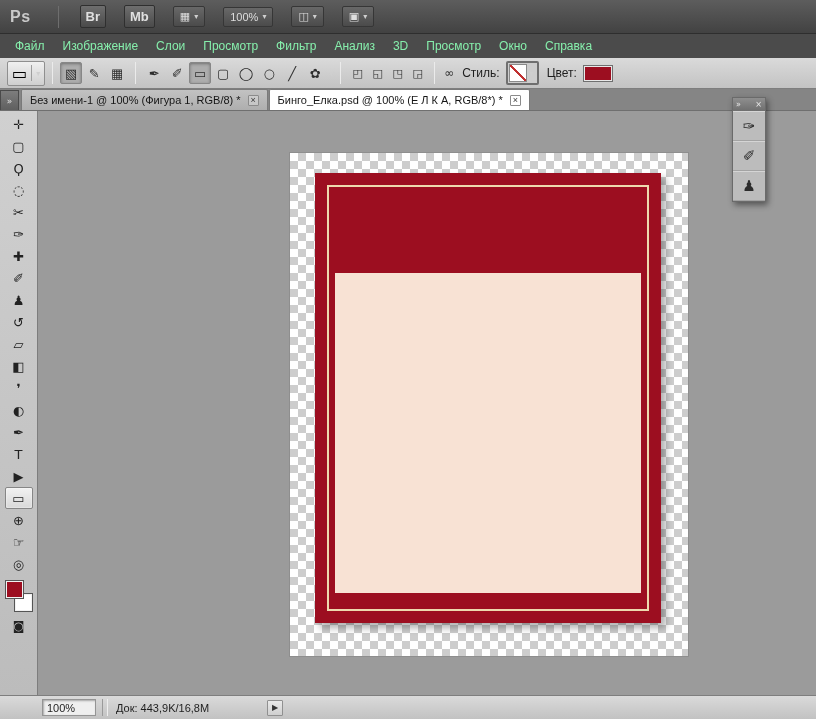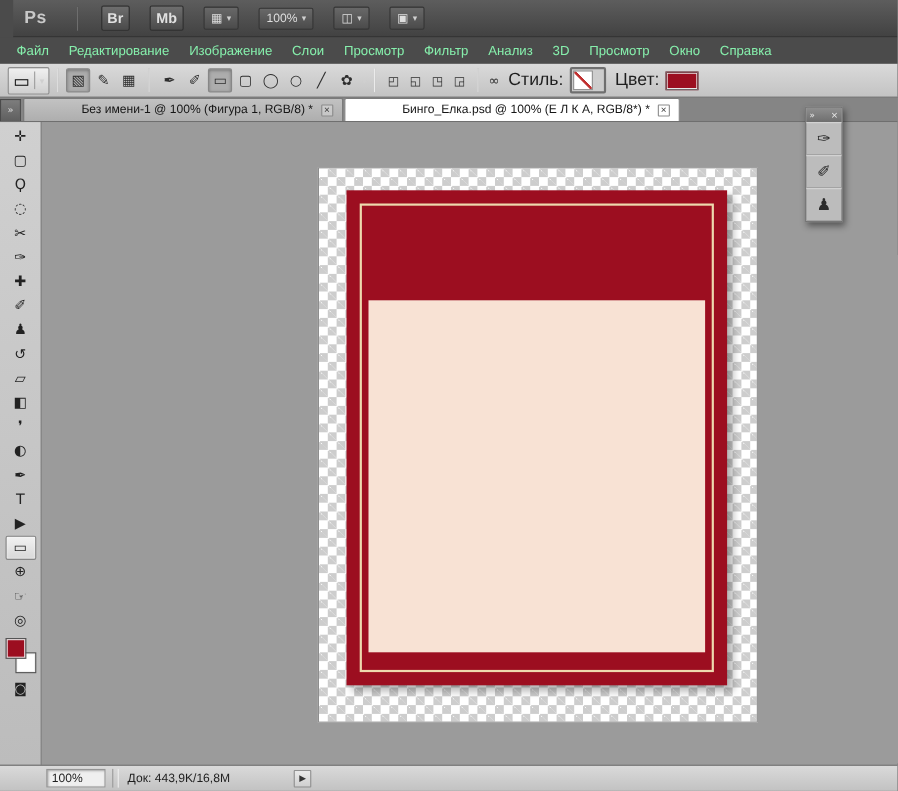--- a/index.html
+++ b/index.html
@@ -1,55 +1,55 @@
 <!DOCTYPE html>
 <html><head>
 <meta charset="utf-8">
 <style>
   * { box-sizing: border-box; margin: 0; padding: 0; }
   html, body { width: 816px; height: 719px; overflow: hidden; }
   body { font-family: "Liberation Sans", sans-serif; background: #989898; }
   .app { position: relative; width: 816px; height: 719px; display: flex; flex-direction: column; background: #4b4b4b; }
 
   
-  .titlebar { height: 34px; flex: 0 0 34px; background: linear-gradient(#5d5d5d,#424242); display: flex; align-items: center; gap: 18px; padding: 0 8px; border-bottom: 1px solid #2e2e2e; margin-left: 12px; }
+  .titlebar { height: 34px; flex: 0 0 34px; background: linear-gradient(#5d5d5d,#424242); display: flex; align-items: center; gap: 18px; padding: 0 8px; border-bottom: 1px solid #2e2e2e; }
   .ps-logo { color: #c9c9c9; font-weight: bold; font-size: 16px; letter-spacing: 0.5px; padding: 2px 6px 2px 2px; }
   .tb-sep { width: 1px; height: 22px; background: #323232; border-right: 1px solid #6e6e6e; margin: 0 3px; }
   .tb-btn { background: linear-gradient(#6e6e6e,#4a4a4a); border: 1px solid #2f2f2f; color: #e0e0e0; font-size: 13px; font-weight: bold; padding: 3px 5px; border-radius: 2px; font-family: "Liberation Sans", sans-serif; }
   .tb-drop { display: flex; align-items: center; gap: 4px; color: #dedede; font-size: 11px; padding: 3px 6px; border: 1px solid #363636; background: linear-gradient(#686868,#4b4b4b); border-radius: 2px; }
   .glyph { font-family: "DejaVu Sans", sans-serif; }
   .caret { font-size: 8px; color: #cfcfcf; font-family: "DejaVu Sans", sans-serif; }
 
   
   .menubar { height: 24px; flex: 0 0 24px; background: #4b4b4b; display: flex; align-items: center; padding: 0 6px; }
   .menu-item { color: #86efac; font-size: 12px; padding: 4px 9px; cursor: default; white-space: nowrap; }
 
   
   .optionsbar { height: 31px; flex: 0 0 31px; background: linear-gradient(#dadada,#c3c3c3); border-bottom: 1px solid #7e7e7e; display: flex; align-items: center; padding: 0 7px; gap: 3px; }
   .opt-preset { display: flex; align-items: center; gap: 4px; border: 1px solid #8f8f8f; background: linear-gradient(#f0f0f0,#cfcfcf); padding: 2px 4px; border-radius: 2px; }
   .opt-preset .pdiv { width: 1px; height: 16px; background: #9d9d9d; }
   .opt-group { display: flex; align-items: center; gap: 1px; }
   .opt-btn { width: 22px; height: 22px; display: flex; align-items: center; justify-content: center; font-size: 13px; color: #2e2e2e; border: 1px solid transparent; border-radius: 2px; font-family: "DejaVu Sans", sans-serif; }
   .opt-btn.small { width: 19px; height: 19px; font-size: 11px; }
   .opt-btn.pressed { background: #adadad; border: 1px solid #878787; box-shadow: inset 0 1px 3px rgba(0,0,0,.35); }
   .opt-sep { width: 1px; height: 22px; background: #9a9a9a; border-right: 1px solid #ebebeb; margin: 0 4px; }
-  .opt-label { font-size: 16px; color: #1e1e1e; margin: 0 3px 0 5px; white-space: nowrap; }
+  .opt-label { font-size: 12px; color: #1e1e1e; margin: 0 3px 0 5px; white-space: nowrap; }
   .style-picker { display: flex; align-items: center; gap: 3px; border: 2px solid #6f6f6f; padding: 1px 3px 1px 1px; background: #cdcdcd; border-radius: 2px; }
   .style-swatch { display: block; width: 18px; height: 18px; border: 1px solid #8a8a8a; background: linear-gradient(to top right, rgba(0,0,0,0) 44%, #c03030 46%, #c03030 54%, rgba(0,0,0,0) 56%), #ffffff; }
   .color-swatch { width: 30px; height: 17px; border: 1px solid #6f6f6f; box-shadow: inset 0 0 0 1px #e8e8e8; }
   .link-glyph { font-size: 12px; color: #333; margin-left: 2px; }
 
   
   .main { flex: 1 1 auto; display: flex; flex-direction: column; position: relative; min-height: 0; background: #9b9b9b; }
   .tabrow { height: 22px; flex: 0 0 22px; background: #858585; display: flex; align-items: flex-end; border-bottom: 1px solid #6f6f6f; }
   .tools-collapse { width: 19px; height: 20px; margin-right: 2px; background: linear-gradient(#7d7d7d,#5f5f5f); border: 1px solid #4a4a4a; border-bottom: none; color: #e3e3e3; font-size: 9px; display: flex; align-items: center; justify-content: center; font-family: "DejaVu Sans", sans-serif; }
   .tabs { display: flex; align-items: flex-end; height: 22px; }
   .tab { display: flex; align-items: center; gap: 7px; padding: 0 8px; font-size: 11px; color: #161616; background: linear-gradient(#c2c2c2,#aeaeae); border: 1px solid #7a7a7a; border-bottom: none; border-radius: 2px 2px 0 0; height: 21px; margin-right: 1px; white-space: nowrap; }
   .tab.active { background: #ffffff; }
-  .tab-label { white-space: nowrap; margin-left: 44px; }
+  .tab-label { white-space: nowrap; }
   .tab-close { width: 11px; height: 11px; border: 1px solid #8b8b8b; font-size: 9px; line-height: 9px; text-align: center; color: #3a3a3a; border-radius: 1px; background: rgba(255,255,255,.25); }
 
   .content { flex: 1 1 auto; display: flex; min-height: 0; }
 
   
   .toolbar { width: 38px; flex: 0 0 38px; background: linear-gradient(#d0d0d0,#bcbcbc); border-right: 1px solid #7d7d7d; display: flex; flex-direction: column; align-items: center; padding-top: 2px; }
   .tool { width: 28px; height: 22px; flex: 0 0 22px; display: flex; align-items: center; justify-content: center; font-size: 13px; color: #222; font-family: "DejaVu Sans", sans-serif; }
   .tool.selected { background: linear-gradient(#f2f2f2,#d8d8d8); border: 1px solid #868686; border-radius: 2px; box-shadow: inset 0 0 2px #ffffff; }
   .swatches { position: relative; width: 28px; height: 30px; margin-top: 6px; flex: 0 0 30px; }
   .fgsw { position: absolute; top: 0; left: 1px; width: 17px; height: 17px; border: 1px solid #f2f2f2; outline: 1px solid #555; z-index: 2; }
@@ -98,21 +98,20 @@
       <span class="caret">▾</span>
     </div>
     <div class="tb-drop">
       <span class="glyph">▣</span>
       <span class="caret">▾</span>
     </div>
   </div>
 
   <div class="menubar" id="menubar">
       <div class="menu-item">Файл</div>
-      <div class="menu-item">Редактирование</div>
       <div class="menu-item">Изображение</div>
       <div class="menu-item">Слои</div>
       <div class="menu-item">Просмотр</div>
       <div class="menu-item">Фильтр</div>
       <div class="menu-item">Анализ</div>
       <div class="menu-item">3D</div>
       <div class="menu-item">Просмотр</div>
       <div class="menu-item">Окно</div>
       <div class="menu-item">Справка</div>
     </div>

